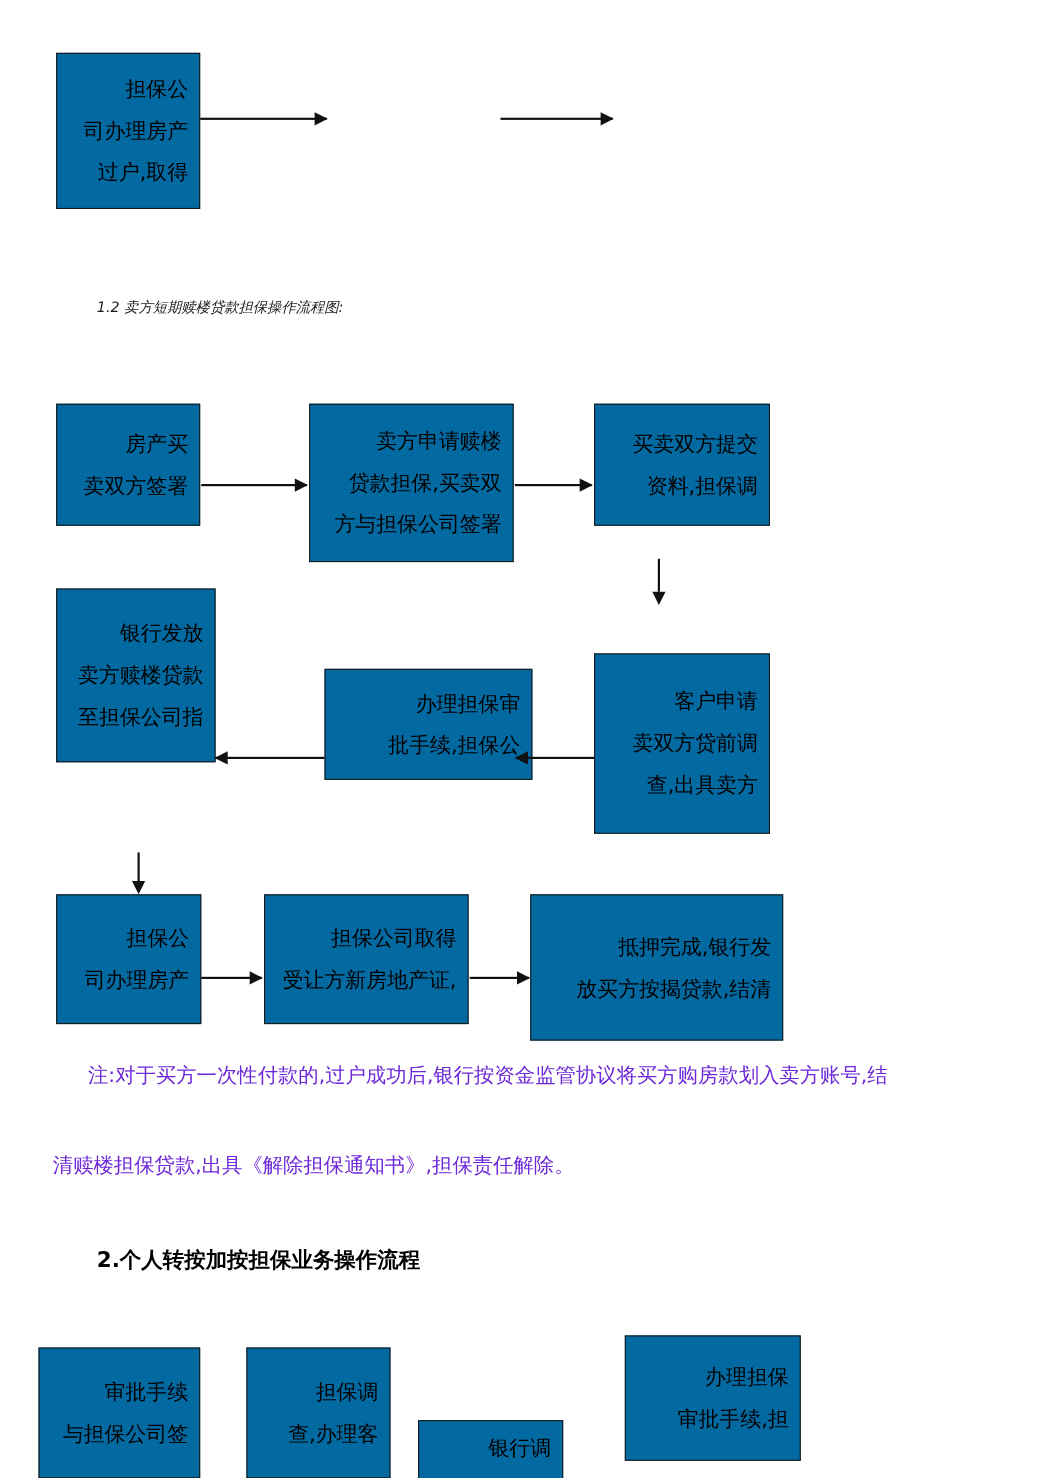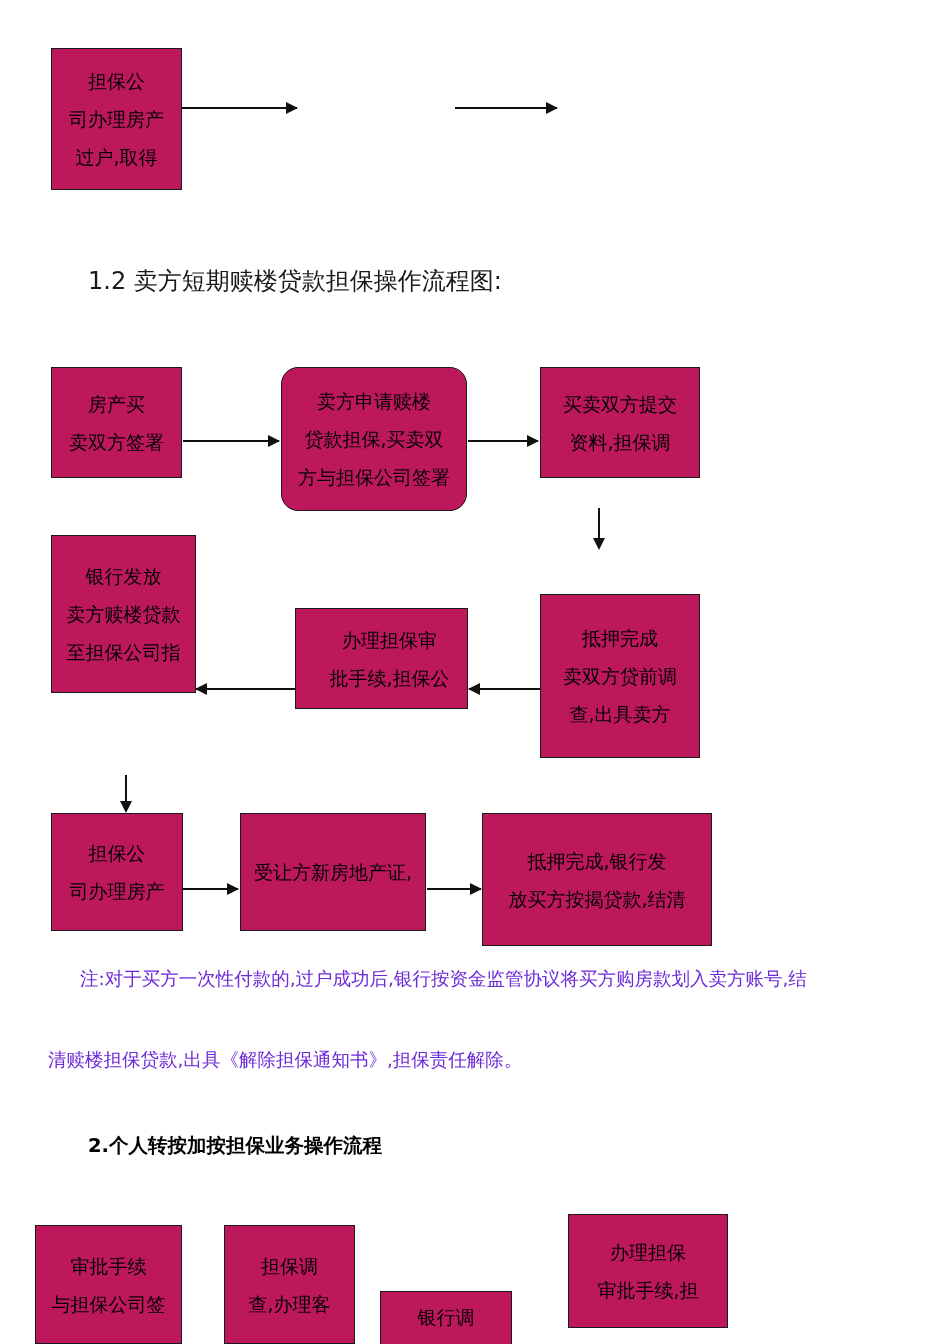--- a/index.html
+++ b/index.html
@@ -19,25 +19,25 @@
     position: absolute;
     left: 0; top: 0;
     width: 950px;
     height: 1344px;
   }
   
   .box {
     position: absolute;
     border: 1.6px solid #1a1a1a;
     box-sizing: border-box;
-    background: #be185d;
+    background: #0369a1;
     display: flex;
     flex-direction: column;
     justify-content: center;
-    align-items: center;
+    align-items: flex-end;
   }
   .box .ln {
     font-size: 19px;
     line-height: 38px;
     text-align: justify;
     text-align-last: justify;
     white-space: nowrap;
     padding: 0 10px;
     letter-spacing: 0px;
   }
@@ -91,24 +91,25 @@
   
   .para {
     position: absolute;
     font-size: 18.5px;
     line-height: 28px;
     white-space: nowrap;
     color: #6d28d9;
   }
   .heading-sub {
     position: absolute;
-    font-size: 24px;
+    font-size: 13px;
     line-height: 28px;
     white-space: nowrap;
     color: #1a1a1a;
+    font-style: italic;
   }
   .heading-bold {
     position: absolute;
     font-size: 19.5px;
     font-weight: bold;
     line-height: 28px;
     white-space: nowrap;
     color: #000000;
   }
 </style>
@@ -126,21 +127,21 @@
   <div class="harrow" style="left:182px; top:107px; width:115px;"></div>
   <div class="harrow" style="left:455px; top:107px; width:102px;"></div>
 
   <div class="heading-sub" style="left:88px; top:267px;">1.2 卖方短期赎楼贷款担保操作流程图:</div>
 
   <div class="box loose" style="left:51px; top:367px; width:131px; height:111px;">
     <div class="ln">房产买</div>
     <div class="ln">卖双方签署</div>
   </div>
 
-  <div class="box tight" style="left:281px; top:367px; width:186px; height:144px;border-radius:17px;">
+  <div class="box tight" style="left:281px; top:367px; width:186px; height:144px;">
     <div class="ln">卖方申请赎楼</div>
     <div class="ln">贷款担保,买卖双</div>
     <div class="ln">方与担保公司签署</div>
   </div>
 
   <div class="box loose" style="left:540px; top:367px; width:160px; height:111px;">
     <div class="ln">买卖双方提交</div>
     <div class="ln">资料,担保调</div>
   </div>
 
@@ -148,42 +149,43 @@
   <div class="harrow" style="left:468px; top:440px; width:70px;"></div>
 
   <div class="varrow" style="left:598px; top:508px; height:30px;"></div>
 
   <div class="box loose" style="left:51px; top:535px; width:145px; height:158px;">
     <div class="ln">银行发放</div>
     <div class="ln">卖方赎楼贷款</div>
     <div class="ln">至担保公司指</div>
   </div>
 
-  <div class="box loose" style="left:295px; top:608px; width:173px; height:101px;padding-left:16px;">
+  <div class="box loose" style="left:295px; top:608px; width:189px; height:101px;padding-left:16px;">
     <div class="ln">办理担保审</div>
     <div class="ln">批手续,担保公</div>
   </div>
 
   <div class="box loose" style="left:540px; top:594px; width:160px; height:164px;">
-    <div class="ln">抵押完成</div>
+    <div class="ln">客户申请</div>
     <div class="ln">卖双方贷前调</div>
     <div class="ln">查,出具卖方</div>
   </div>
 
   <div class="harrow left" style="left:469px; top:688px; width:71px;"></div>
   <div class="harrow left" style="left:196px; top:688px; width:99px;"></div>
 
   <div class="varrow" style="left:125px; top:775px; height:26px;"></div>
 
   <div class="box loose" style="left:51px; top:813px; width:132px; height:118px;">
     <div class="ln">担保公</div>
     <div class="ln">司办理房产</div>
   </div>
 
   <div class="box tight" style="left:240px; top:813px; width:186px; height:118px;">
+    <div class="ln">担保公司取得</div>
     <div class="ln">受让方新房地产证,</div>
   </div>
 
   <div class="box tight" style="left:482px; top:813px; width:230px; height:133px;">
     <div class="ln">抵押完成,银行发</div>
     <div class="ln">放买方按揭贷款,结清</div>
   </div>
 
   <div class="harrow" style="left:183px; top:888px; width:55px;"></div>
   <div class="harrow" style="left:427px; top:888px; width:54px;"></div>

